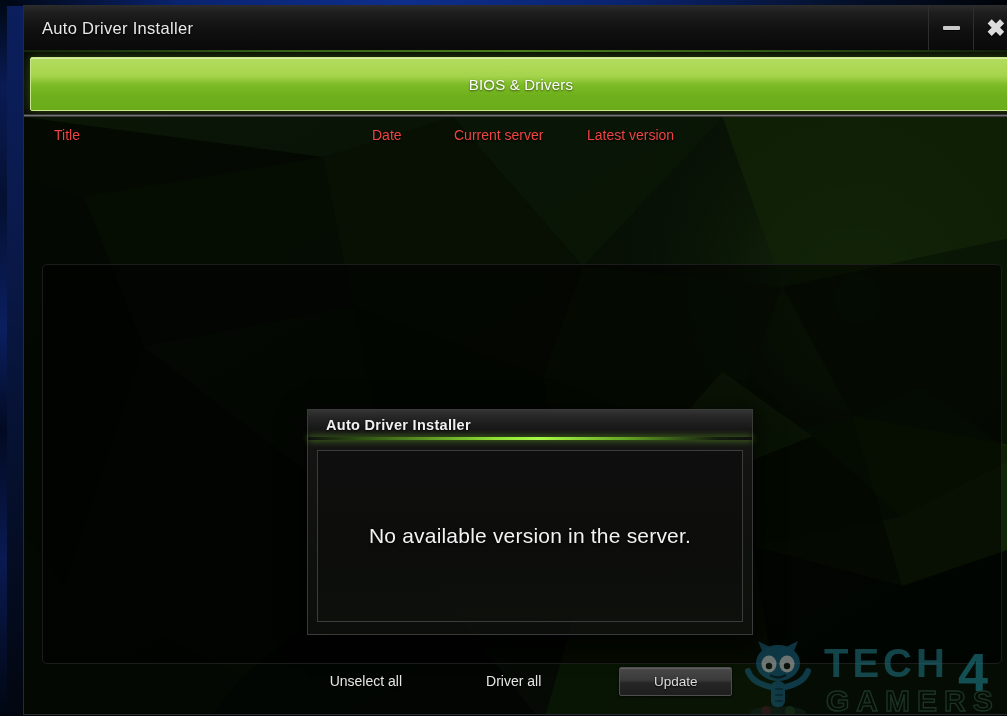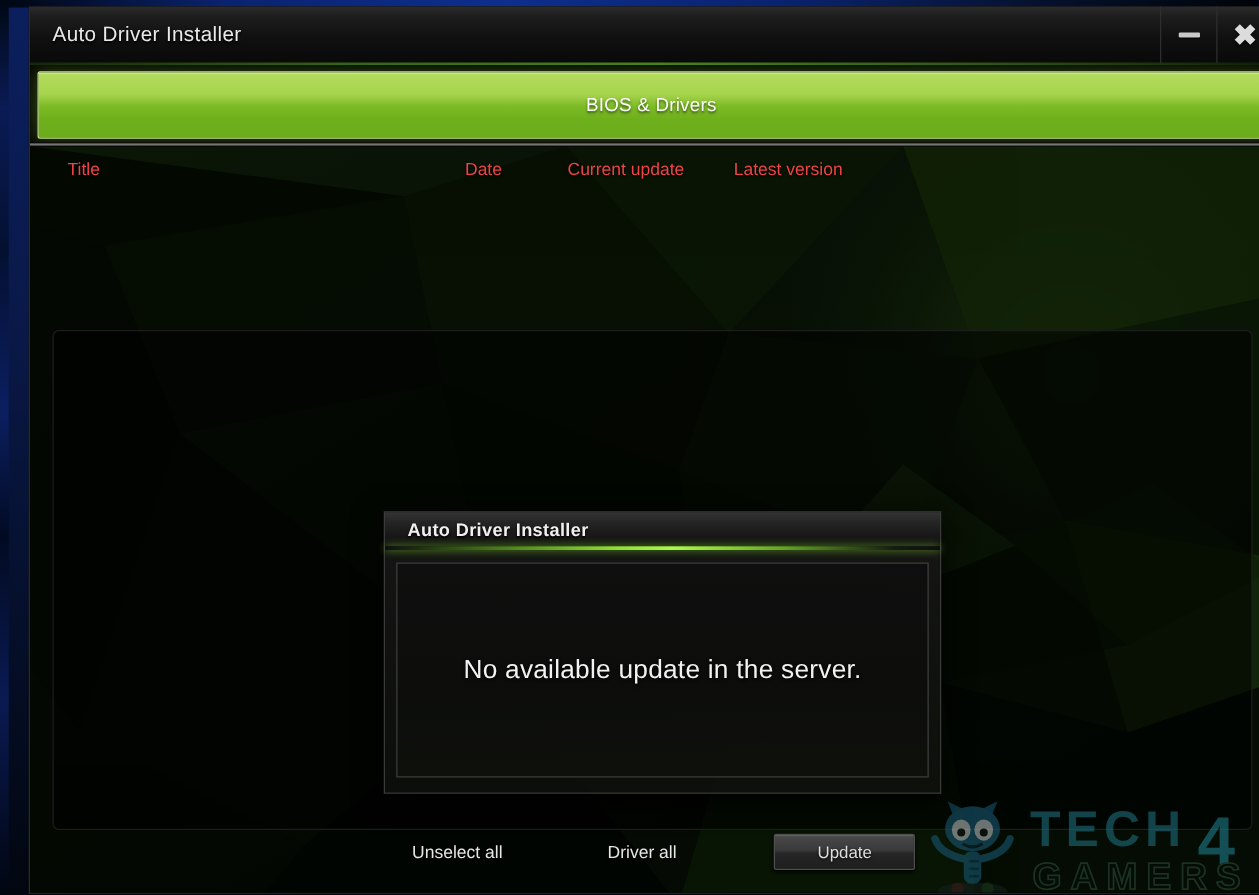--- a/index.html
+++ b/index.html
@@ -276,21 +276,21 @@
       <g opacity="0.5">
         <polygon points="660,300 700,255 790,320 690,360" fill="#1d3a0d"></polygon>
         <polygon points="690,360 790,320 880,400 730,430" fill="#060f04"></polygon>
         <polygon points="790,320 900,270 996,340 880,400" fill="#0c1d06"></polygon>
       </g>
     </svg>
 
     <div id="column-header">
       <span class="col" id="col-title">Title</span>
       <span class="col" id="col-date">Date</span>
-      <span class="col" id="col-current-version">Current update</span>
+      <span class="col" id="col-current-version">Current server</span>
       <span class="col" id="col-latest-version">Latest version</span>
     </div>
 
     <div id="list-panel"></div>
 
     <div id="footer">
       <span class="text-link" id="unselect-all-link">Unselect all</span>
       <span class="text-link" id="select-all-link">Driver all</span>
       <div id="update-button">Update</div>
     </div>
@@ -318,18 +318,18 @@
         <text x="218" y="56" font-family="'Liberation Sans', sans-serif" font-size="54" font-weight="bold" fill="#1d7a86">4</text>
         <text x="86" y="76" font-family="'Liberation Sans', sans-serif" font-size="30" font-weight="bold" letter-spacing="7" fill="none" stroke="#2b4a3a" stroke-width="1.4">GAMERS</text>
       </g>
     </svg>
 
     <div id="modal-dialog">
       <div id="modal-titlebar">
         <span id="modal-title">Auto Driver Installer</span>
       </div>
       <div id="modal-body">
-        <span id="modal-message">No available update in the server.</span>
+        <span id="modal-message">No available version in the server.</span>
       </div>
     </div>
 
   </div>
 </div>
 
 </body></html>

